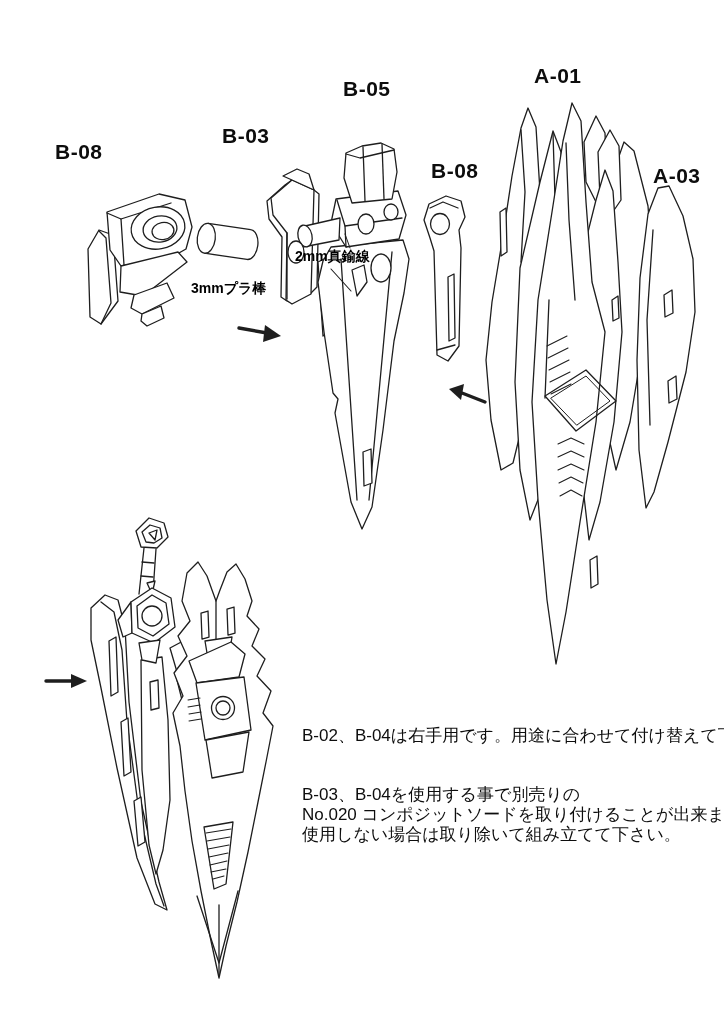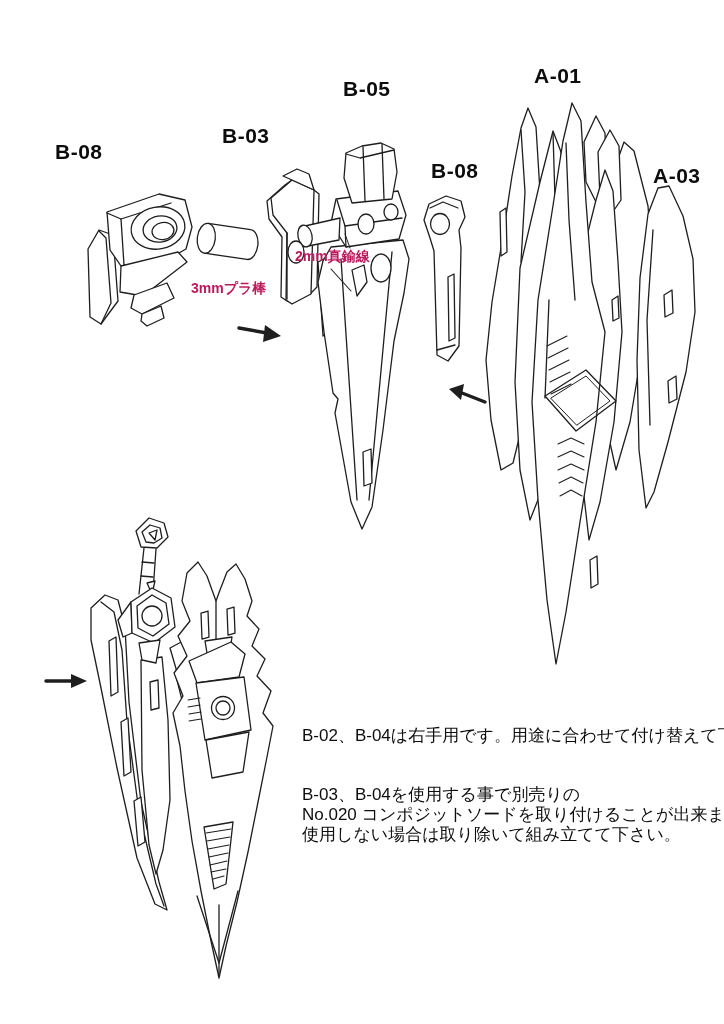--- a/index.html
+++ b/index.html
@@ -8,21 +8,21 @@
     font-family:"Liberation Sans","DejaVu Sans",sans-serif;
     overflow:hidden;
   }
   .sheet{position:absolute;inset:0;background:#fff;}
   svg.art{position:absolute;left:0;top:0;}
   .part-label{
     position:absolute;font-weight:700;font-size:21px;letter-spacing:0.5px;
     color:#0d0d0d;white-space:nowrap;
   }
   .ann-label{
-    position:absolute;font-weight:700;font-size:14px;color:#be185d;white-space:nowrap;
+    position:absolute;font-weight:700;font-size:14px;color:#000000;white-space:nowrap;
   }
   .note{
     position:absolute;font-size:17px;font-weight:500;color:#0d0d0d;
     white-space:nowrap;line-height:20px;
   }
   .note .line{white-space:nowrap;}
 </style>
 </head>
 <body>
 

